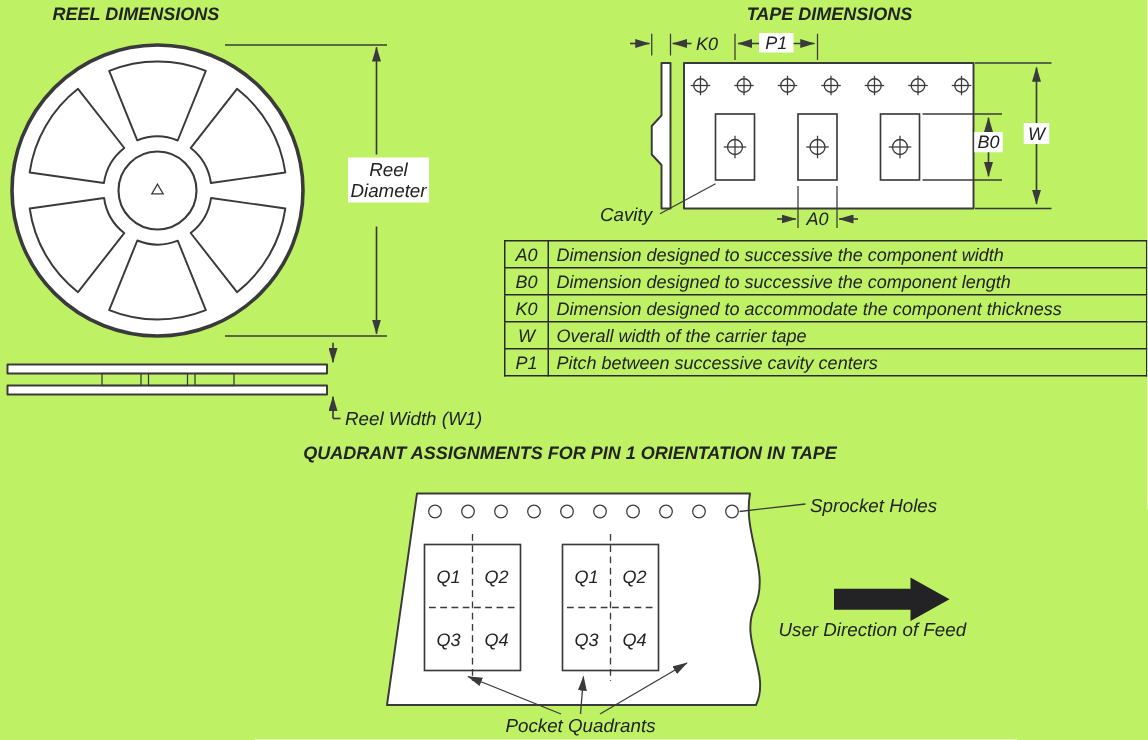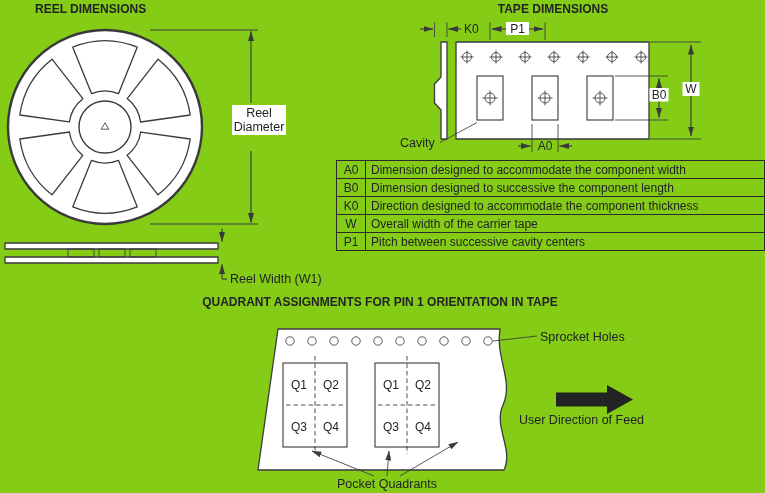--- a/index.html
+++ b/index.html
@@ -1,17 +1,17 @@
 <!DOCTYPE html>
 <html><head>
 <meta charset="utf-8">
 <style>
   html,body{margin:0;padding:0;background:#fff;}
-  .page{position:relative;width:765px;height:493px;background:#84cc16;overflow:hidden;
-        font-family:"Liberation Sans","DejaVu Sans",sans-serif;}
+  .page{position:relative;width:765px;height:493px;background:#bef264;overflow:hidden;
+        font-family:"Liberation Sans","DejaVu Sans",sans-serif;font-style:italic;}
   svg text{font-family:"Liberation Sans","DejaVu Sans",sans-serif;fill:#232325;}
   .title{font-size:12px;font-weight:bold;}
   .lbl{font-size:12.5px;}
   .dim{font-size:12px;}
   .ln{stroke:#3a3a3c;fill:none;stroke-width:1.1;}
   .lnthin{stroke:#3a3a3c;fill:none;stroke-width:0.85;}
   .shape{stroke:#3a3a3c;fill:#ffffff;stroke-width:1.3;stroke-linejoin:round;}
   .dash{stroke:#3a3a3c;stroke-width:0.9;stroke-dasharray:4.5 3;fill:none;}
   .wbg{fill:#ffffff;stroke:none;}
   .solid{fill:#232325;stroke:none;}
@@ -245,29 +245,29 @@
       <text class="lbl" x="387" y="488" text-anchor="middle">Pocket Quadrants</text>
     </g>
   </g>
 </svg>
 
 
 <table class="legend">
   <tbody>
     <tr>
       <td class="sym">A0</td>
-      <td>Dimension designed to accommodate the component width</td>
+      <td>Dimension designed to successive the component width</td>
     </tr>
     <tr>
       <td class="sym">B0</td>
       <td>Dimension designed to successive the component length</td>
     </tr>
     <tr>
       <td class="sym">K0</td>
-      <td>Direction designed to accommodate the component thickness</td>
+      <td>Dimension designed to accommodate the component thickness</td>
     </tr>
     <tr>
       <td class="sym">W</td>
       <td>Overall width of the carrier tape</td>
     </tr>
     <tr>
       <td class="sym">P1</td>
       <td>Pitch between successive cavity centers</td>
     </tr>
   </tbody>

